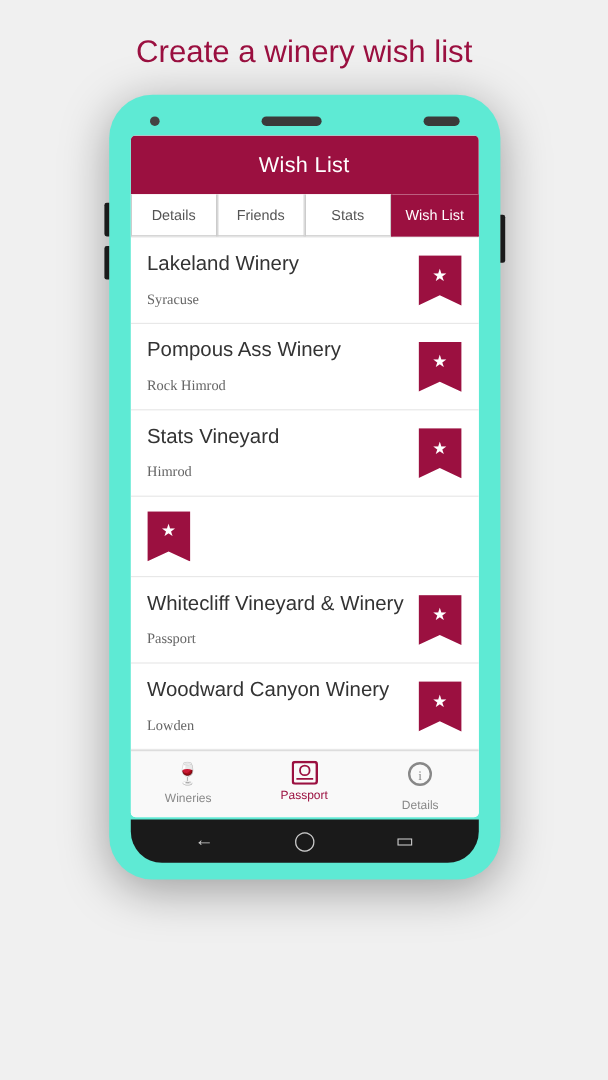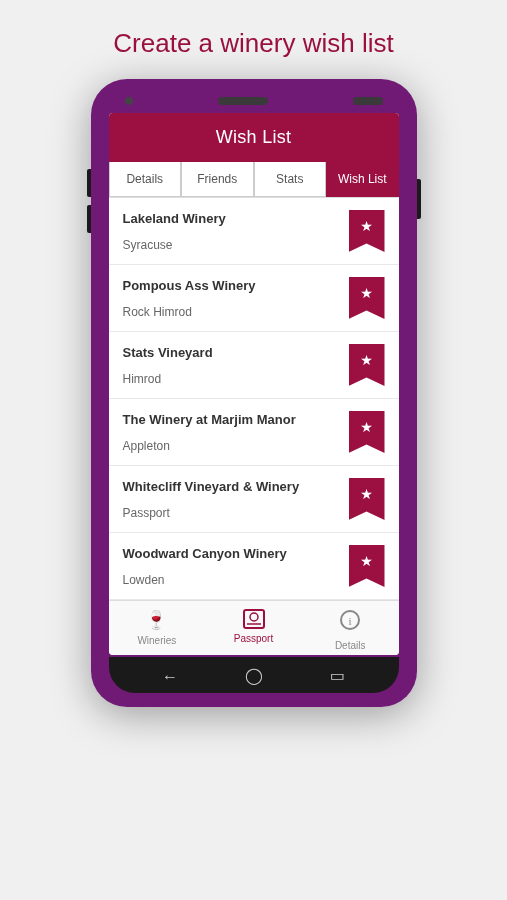--- a/index.html
+++ b/index.html
@@ -22,21 +22,21 @@
 
     .page-title {
       color: #9b1040;
       font-size: 26px;
       font-weight: 300;
     }
 
     
     .phone-frame {
       width: 326px;
-      background: #701a75;
+      background: #5eead4;
       border-radius: 36px;
       padding: 14px 18px;
       box-shadow: 0 8px 40px rgba(0,0,0,0.35);
       position: relative;
     }
 
     .phone-top-bar {
       display: flex;
       justify-content: space-between;
       align-items: center;
@@ -125,29 +125,30 @@
       justify-content: space-between;
       padding: 12px 14px;
       border-bottom: 1px solid #e8e8e8;
     }
 
     .winery-info {
       flex: 1;
     }
 
     .winery-name {
-      font-size: 13px;
+      font-size: 17px;
       color: #333;
-      font-weight: 700;
+      font-weight: 400;
     }
 
     .winery-location {
       font-size: 12px;
       color: #666;
       margin-top: 12px;
+      font-family: Liberation Serif, serif;
     }
 
     .bookmark-btn {
       width: 36px;
       height: 42px;
       background: #9b1040;
       clip-path: polygon(0 0, 100% 0, 100% 100%, 50% 80%, 0 100%);
       display: flex;
       align-items: center;
       justify-content: center;
@@ -304,24 +305,20 @@
         <div class="winery-info">
           <div class="winery-name">Stats Vineyard</div>
           <div class="winery-location">Himrod</div>
         </div>
         <div class="bookmark-btn">
           <span class="bookmark-star">★</span>
         </div>
       </div>
 
       <div class="winery-item">
-        <div class="winery-info">
-          <div class="winery-name">The Winery at Marjim Manor</div>
-          <div class="winery-location">Appleton</div>
-        </div>
         <div class="bookmark-btn">
           <span class="bookmark-star">★</span>
         </div>
       </div>
 
       <div class="winery-item">
         <div class="winery-info">
           <div class="winery-name">Whitecliff Vineyard &amp; Winery</div>
           <div class="winery-location">Passport</div>
         </div>

